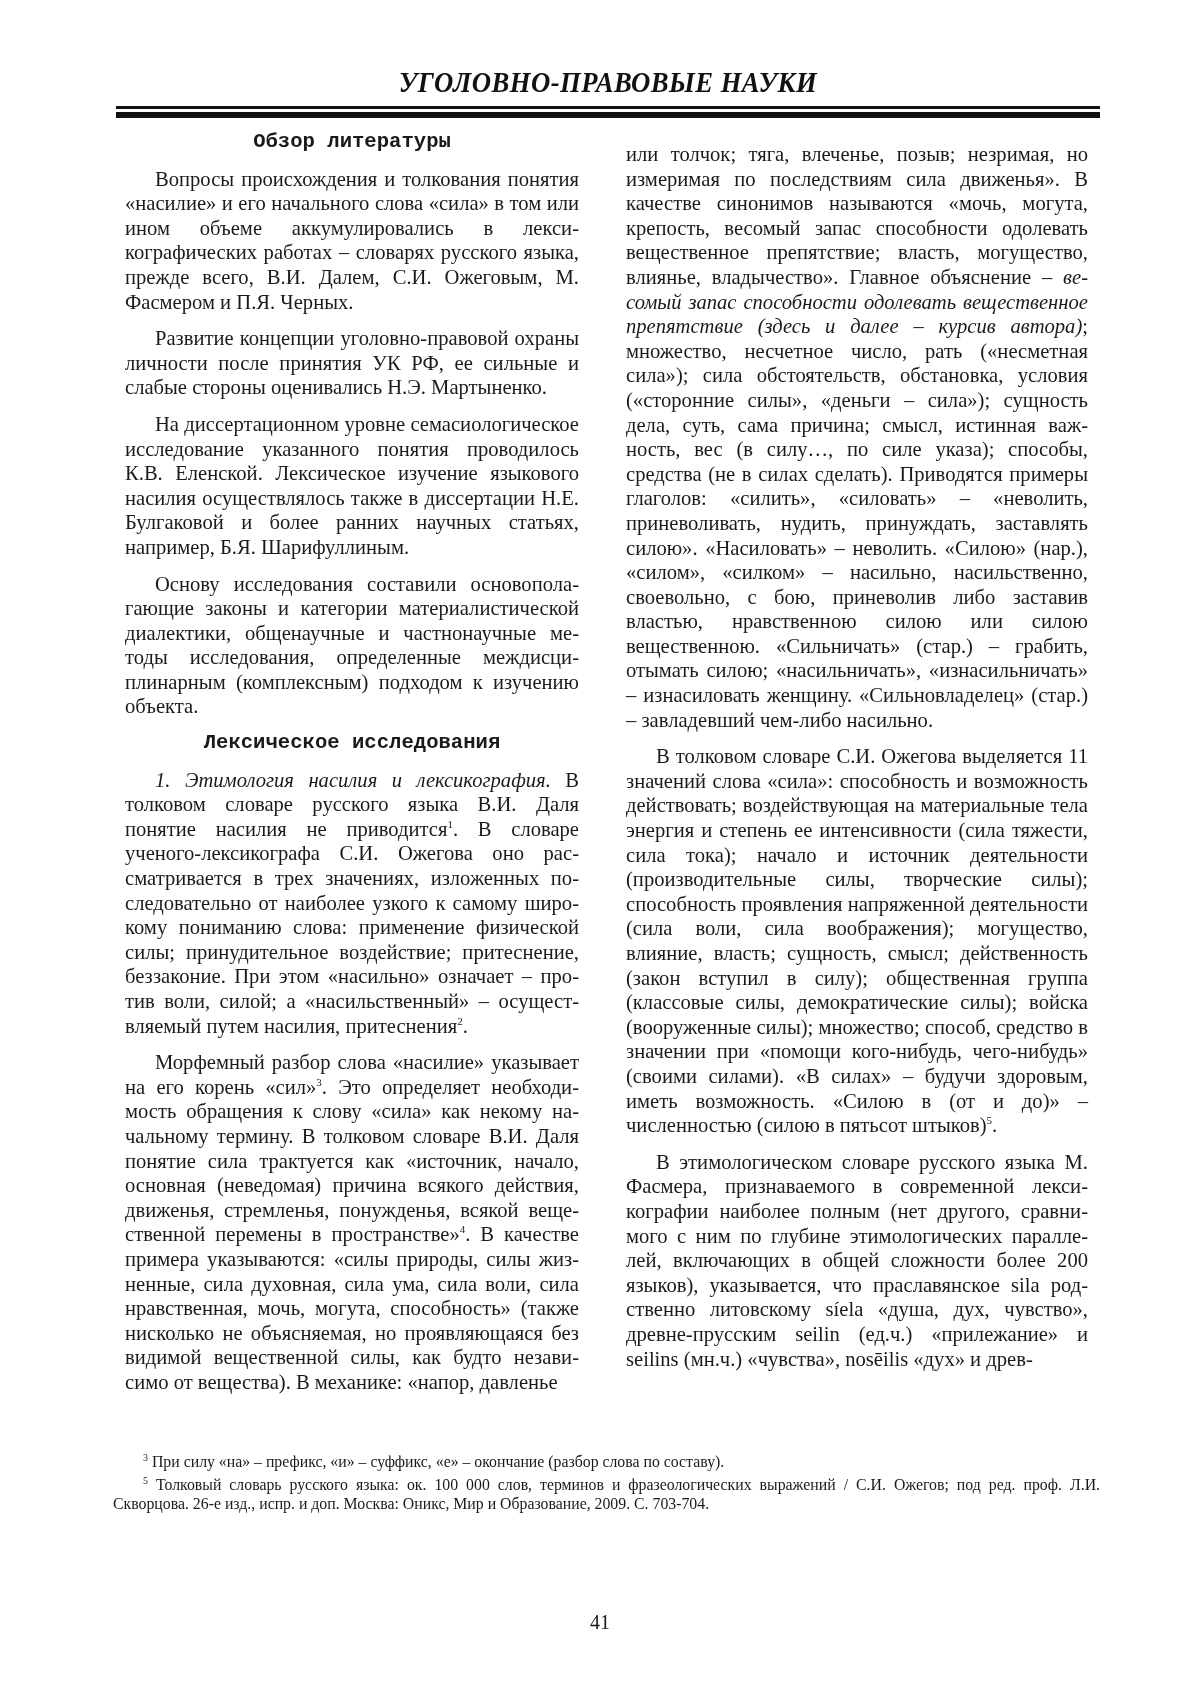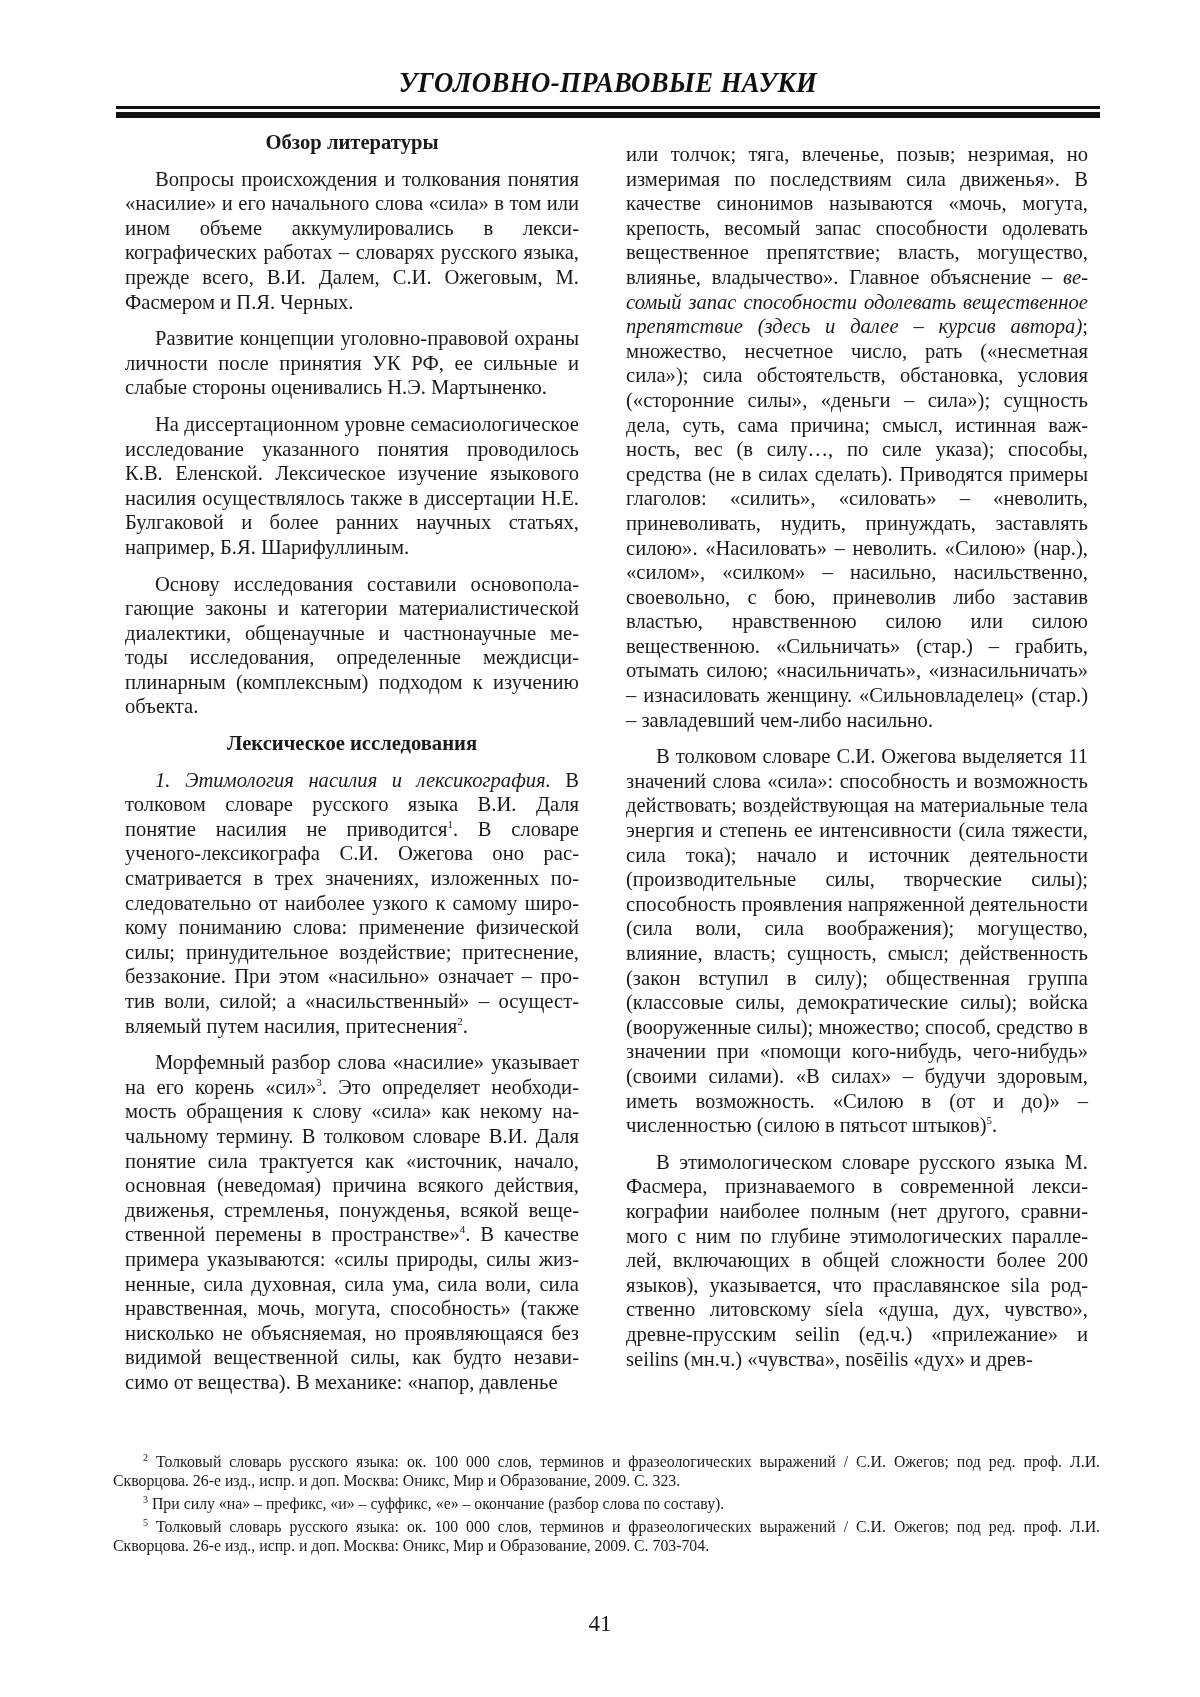--- a/index.html
+++ b/index.html
@@ -19,35 +19,35 @@
     .col {
       position: absolute; top: 130px; font-size: 20.6px; line-height: 24.6px;
       text-align: justify; hyphens: manual;
     }
     .col.left { left: 113px; width: 478px; }
     .col.right { left: 614px; width: 486px; }
     .col p { margin: 12px; text-indent: 30px; }
     .col p.noind { text-indent: 0; }
     .col p.gap { margin-top: 5px; }
     .col h3 {
-      margin: 0; font-size: 20.6px; line-height: 24.6px; text-align: center; font-weight: bold;
+      margin: 0; font-size: 20.6px; line-height: 24.6px; text-align: center; font-weight: bold; font-family: Liberation Mono, monospace;
     }
     sup { font-size: 11px; line-height: 0; vertical-align: super; }
     em { font-style: italic; }
 
     .footnotes {
       position: absolute; left: 113px; top: 1452px; width: 987px;
       font-size: 15.8px; line-height: 19px; text-align: justify;
     }
     .footnotes p { margin: 0 0 4px 0; text-indent: 30px; }
     .footnotes sup { font-size: 10px; }
 
     .page-number {
       position: absolute; left: 0; width: 1200px; top: 1611px;
-      text-align: center; font-size: 23px;
+      text-align: center; font-size: 20px;
     }
   </style>
 </head>
 <body>
 
 <div class="running-head">УГОЛОВНО-ПРАВОВЫЕ НАУКИ</div>
 <div class="rule-thin"></div>
 <div class="rule-thick"></div>
 
 <div class="col left">
@@ -61,18 +61,17 @@
   <p class="gap"><span>Морфемный разбор слова «насилие» указыва­ет на его корень «сил»</span><sup>3</sup><span>. Это определяет необходи­мость обращения к слову «сила» как некому на­чальному термину. В толковом словаре В.И. Даля понятие сила трактуется как «источник, начало, основная (неведомая) причина всякого действия, движенья, стремленья, понужденья, всякой веще­ственной перемены в пространстве»</span><sup>4</sup><span>. В качестве примера указываются: «силы природы, силы жиз­ненные, сила духовная, сила ума, сила воли, сила нравственная, мочь, могута, способность» (также нисколько не объясняемая, но проявляющаяся без видимой вещественной силы, как будто незави­симо от вещества). В механике: «напор, давленье</span></p>
 </div>
 
 <div class="col right">
   <p class="noind"><span>или толчок; тяга, влеченье, позыв; незримая, но измеримая по последствиям сила движенья». В качестве синонимов называются «мочь, могута, крепость, весомый запас способности одолевать вещественное препятствие; власть, могущество, влиянье, владычество». Главное объяснение – </span><em>ве­сомый запас способности одолевать веществен­ное препятствие (здесь и далее – курсив автора)</em><span>; множество, несчетное число, рать («несметная сила»); сила обстоятельств, обстановка, условия («сторонние силы», «деньги – сила»); сущность дела, суть, сама причина; смысл, истинная важ­ность, вес (в силу…, по силе указа); способы, средства (не в силах сделать). Приводятся приме­ры глаголов: «силить», «силовать» – «неволить, приневоливать, нудить, принуждать, заставлять силою». «Насиловать» – неволить. «Силою» (нар.), «силом», «силком» – насильно, насиль­ственно, своевольно, с бою, приневолив либо за­ставив властью, нравственною силою или силою вещественною. «Сильничать» (стар.) – грабить, отымать силою; «насильничать», «изнасильни­чать» – изнасиловать женщину. «Сильновладе­лец» (стар.) – завладевший чем-либо насильно.</span></p>
   <p class="gap"><span>В толковом словаре С.И. Ожегова выделяется 11 значений слова «сила»: способность и возмож­ность действовать; воздействующая на матери­альные тела энергия и степень ее интенсивности (сила тяжести, сила тока); начало и источник де­ятельности (производительные силы, творческие силы); способность проявления напряженной де­ятельности (сила воли, сила воображения); могу­щество, влияние, власть; сущность, смысл; дей­ственность (закон вступил в силу); общественная группа (классовые силы, демократические силы); войска (вооруженные силы); множество; способ, средство в значении при «помощи кого-нибудь, чего-нибудь» (своими силами). «В силах» – буду­чи здоровым, иметь возможность. «Силою в (от и до)» – численностью (силою в пятьсот штыков)</span><sup>5</sup><span>.</span></p>
   <p class="gap">В этимологическом словаре русского языка М. Фасмера, признаваемого в современной лекси­кографии наиболее полным (нет другого, сравни­мого с ним по глубине этимологических паралле­лей, включающих в общей сложности более 200 языков), указывается, что праславянское sila род­ственно литовскому síela «душа, дух, чувство», древне-прусским seilin (ед.ч.) «прилежание» и seilins (мн.ч.) «чувства», nosēilis «дух» и древ-</p>
 </div>
 
 <div class="footnotes">
-  <p><sup>2</sup> <span>Толковый словарь русского языка: ок. 100 000 слов, терминов и фразеологических выражений / С.И. Ожегов; под ред. проф. Л.И. Скворцова. 26-е изд., испр. и доп. Москва: Оникс, Мир и Образование, 2009. С. 323.</span></p>
   <p><sup>3</sup> <span>При силу «на» – префикс, «и» – суффикс, «е» – окончание (разбор слова по составу).</span></p>
   <p><sup>5</sup> <span>Толковый словарь русского языка: ок. 100 000 слов, терминов и фразеологических выражений / С.И. Ожегов; под ред. проф. Л.И. Скворцова. 26-е изд., испр. и доп. Москва: Оникс, Мир и Образование, 2009. С. 703-704.</span></p>
 </div>
 
 <div class="page-number">41</div>
 
 </body></html>

